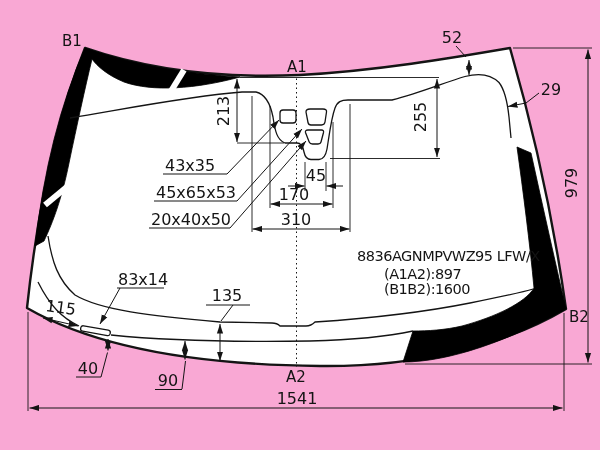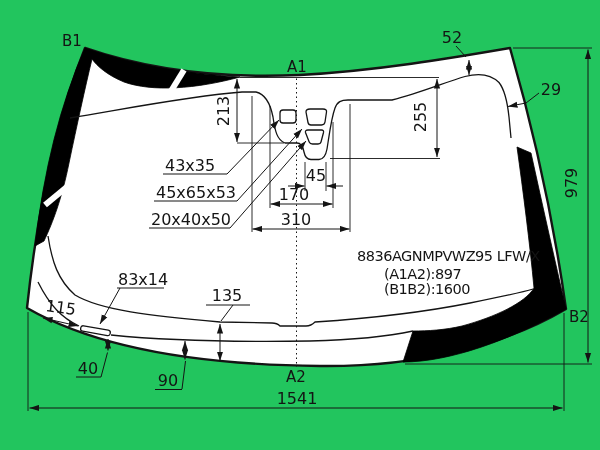--- a/index.html
+++ b/index.html
@@ -1,16 +1,16 @@
 <!DOCTYPE html>
 <html><head>
 <meta charset="utf-8">
 <style>
   html,body{margin:0;padding:0;background:#ffffff;}
-  .canvas{position:relative;width:600px;height:450px;background:#22c55e;overflow:hidden;}
+  .canvas{position:relative;width:600px;height:450px;background:#f9a8d4;overflow:hidden;}
   svg{display:block;}
   .outline{fill:#ffffff;stroke:#141414;stroke-width:2.4;stroke-linejoin:round;}
   .band{fill:#000000;stroke:#000000;stroke-width:0.8;stroke-linejoin:round;}
   .thin{fill:none;stroke:#141414;stroke-width:1.3;stroke-linejoin:round;}
   .shape{fill:#ffffff;stroke:#141414;stroke-width:1.3;}
   .slit{stroke:#ffffff;stroke-width:6;stroke-linecap:butt;}
   .dim{stroke:#141414;stroke-width:1;fill:none;}
   .ext{stroke:#141414;stroke-width:0.9;fill:none;}
   .cl{stroke:#141414;stroke-width:1;stroke-dasharray:1.5 3;fill:none;}
   text{font-family:"DejaVu Sans","Liberation Sans",sans-serif;fill:#141414;}

